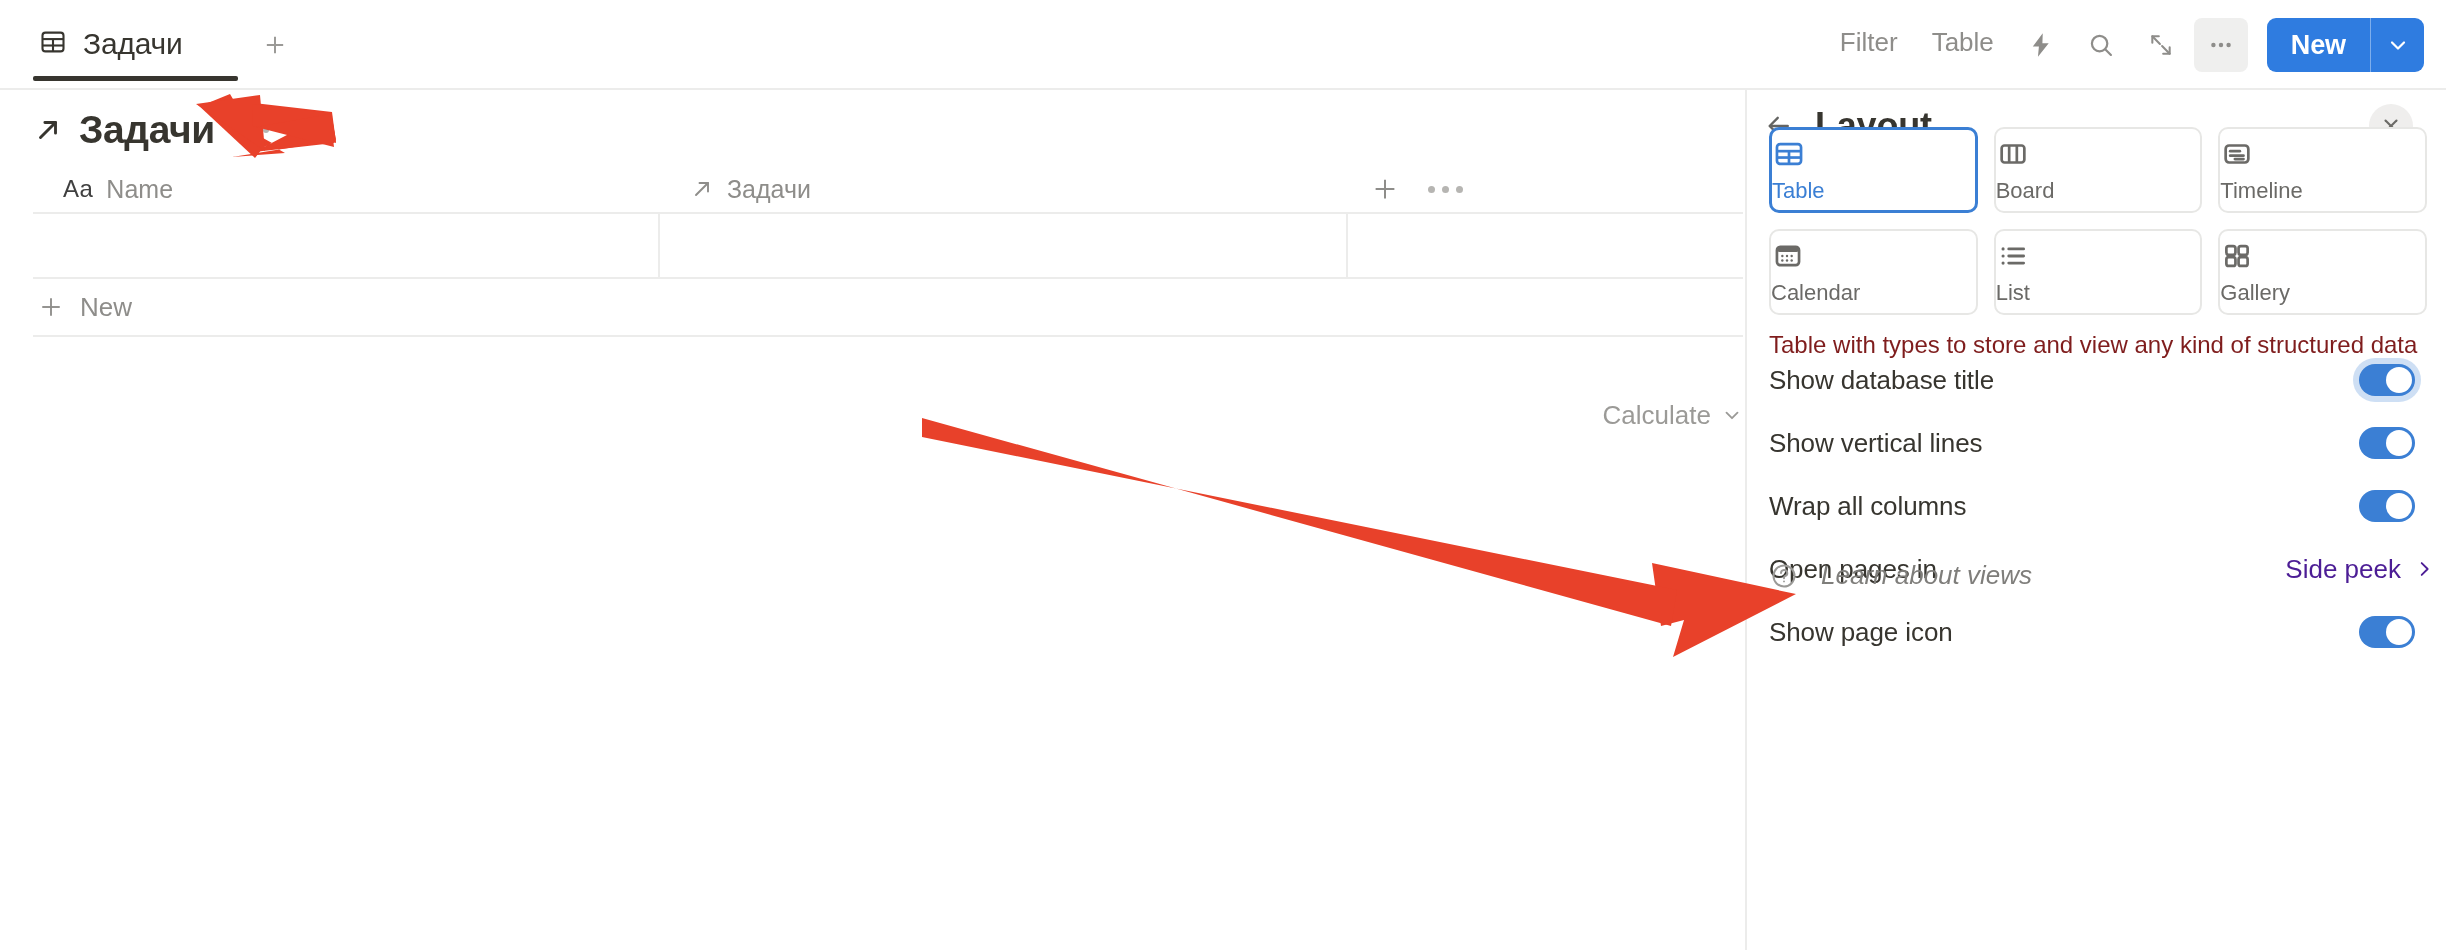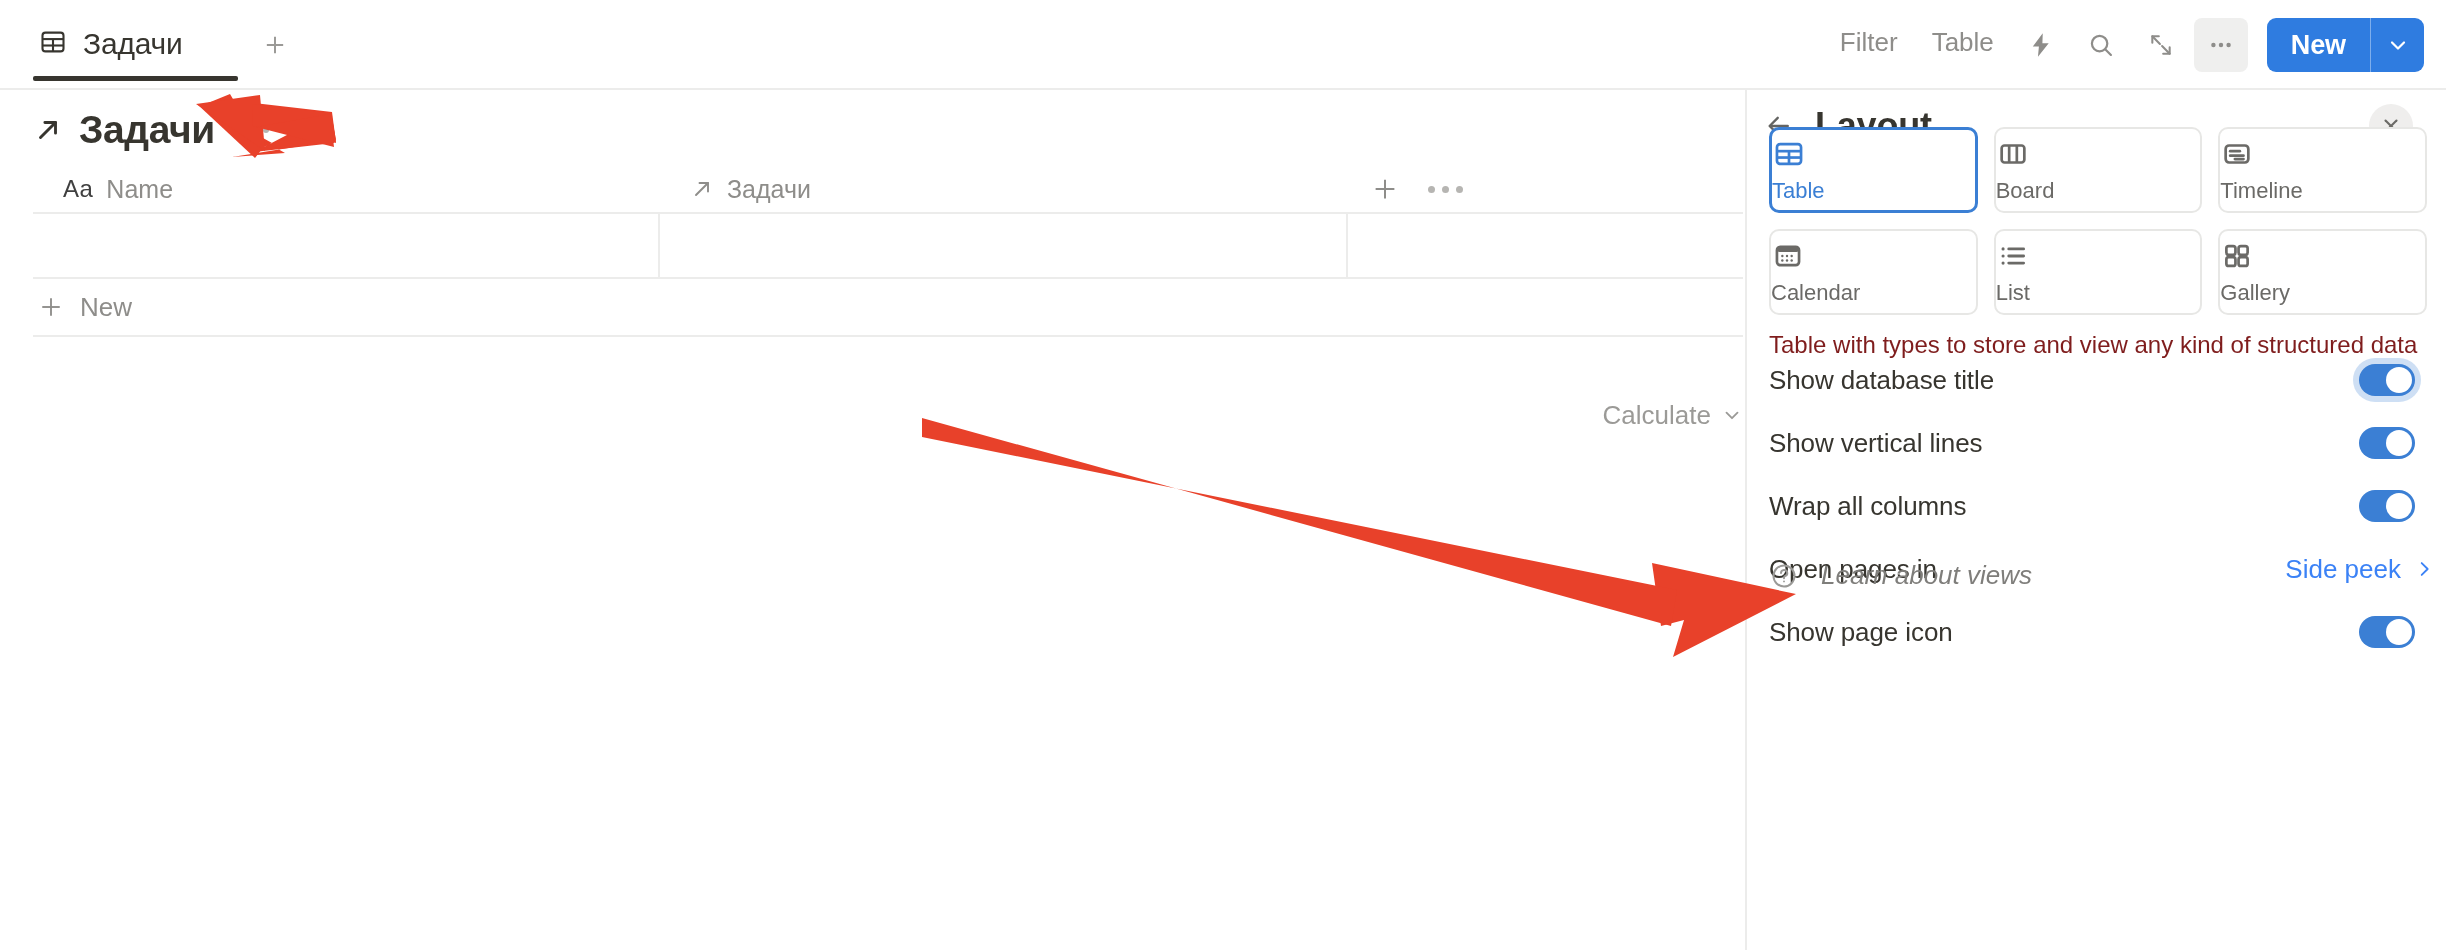--- a/index.html
+++ b/index.html
@@ -166,21 +166,21 @@
   }
 
   .settings { position: absolute; left: 22px; top: 272px; width: 666px; }
   .srow {
     height: 36px; display: flex; align-items: center;
     justify-content: space-between; margin-bottom: 27px;
   }
   .srow-label { font-size: 26px; color: #37352f; letter-spacing: -0.1px; }
   .srow-value {
     display: flex; align-items: center; gap: 12px;
-    font-size: 26px; color: #3b82f6; text-align: center;
+    font-size: 26px; color: #4c1d95; text-align: center;
   }
   .toggle {
     position: relative; width: 56px; height: 32px; border-radius: 16px;
     background: #3b7fd4; margin-right: 20px;
   }
   .toggle.focused {
     box-shadow: 0 0 0 6px rgba(59,127,212,0.25);
   }
   .toggle .knob {
     position: absolute; top: 3px; right: 3px; width: 26px; height: 26px;

